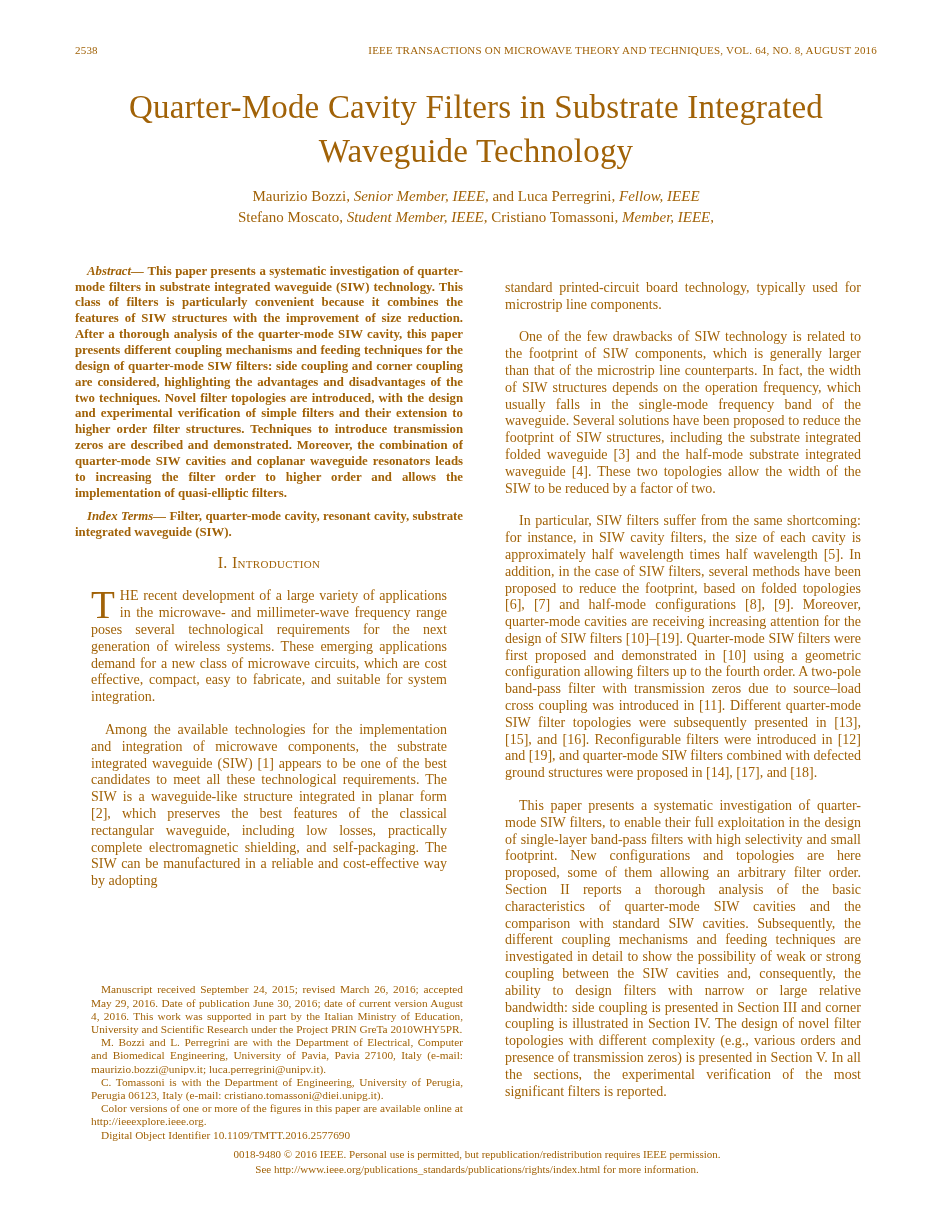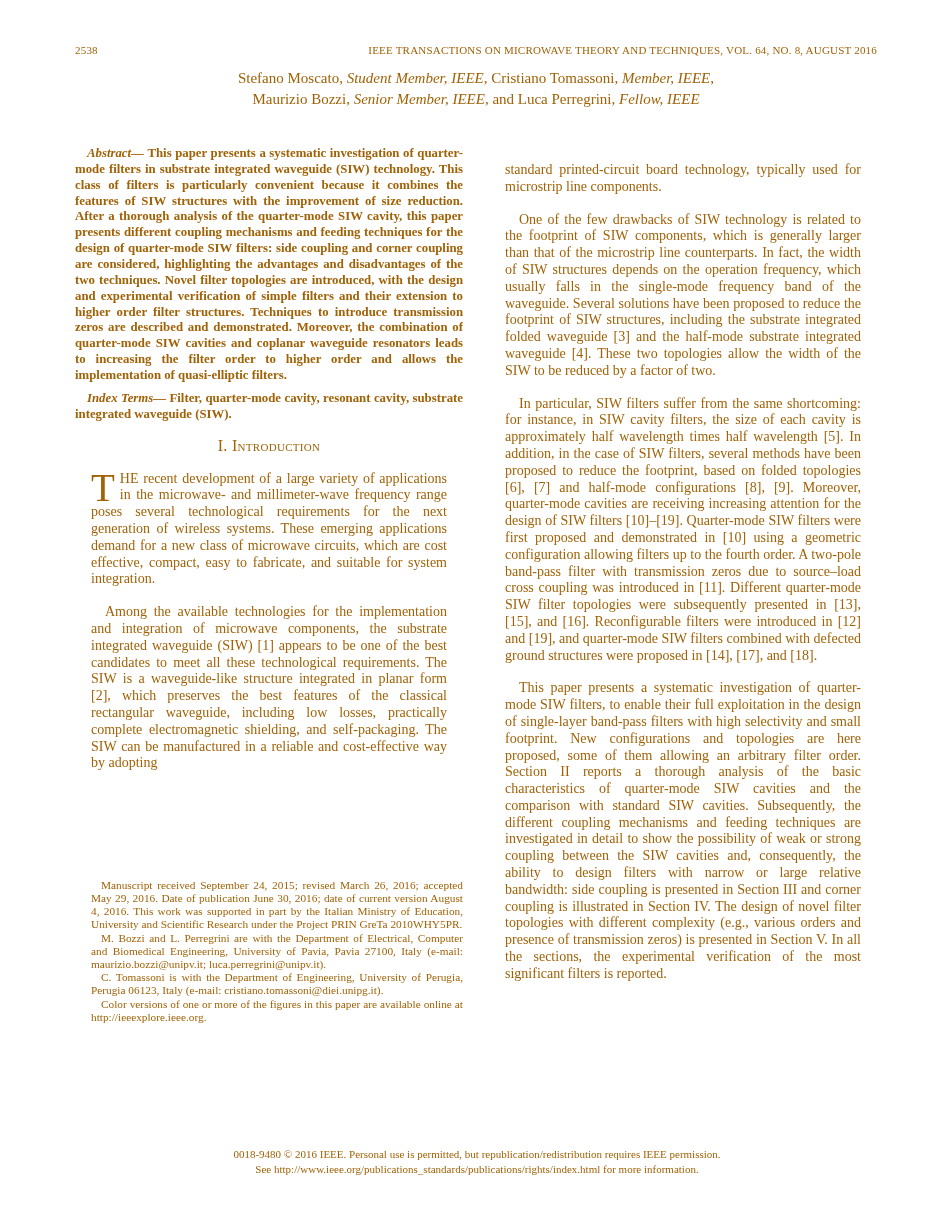--- a/index.html
+++ b/index.html
@@ -104,41 +104,43 @@
 </head>
 <body>
 
 <div class="page">
 
   <div class="running-head">
     <span>2538</span>
     <span>IEEE TRANSACTIONS ON MICROWAVE THEORY AND TECHNIQUES, VOL. 64, NO. 8, AUGUST 2016</span>
   </div>
 
+  <h1 class="paper-title">Quarter-Mode Cavity Filters in Substrate Integrated Waveguide Technology</h1>
 
   <div class="authors">
+    <div><span>Maurizio Bozzi, </span><span class="it">Senior Member, IEEE</span><span>, and Luca Perregrini, </span><span class="it">Fellow, IEEE</span></div>
     <div><span>Stefano Moscato, </span><span class="it">Student Member, IEEE</span><span>, Cristiano Tomassoni, </span><span class="it">Member, IEEE</span><span>,</span></div>
-    <div><span>Maurizio Bozzi, </span><span class="it">Senior Member, IEEE</span><span>, and Luca Perregrini, </span><span class="it">Fellow, IEEE</span></div>
   </div>
 
   <div class="columns">
 
     <div class="col col-left">
       <div class="col-main">
         <p class="abstract-p"><span class="lead-label">Abstract— </span><span>This paper presents a systematic investigation of quarter-mode filters in substrate integrated waveguide (SIW) technology. This class of filters is particularly convenient because it combines the features of SIW structures with the improvement of size reduction. After a thorough analysis of the quarter-mode SIW cavity, this paper presents different coupling mechanisms and feeding techniques for the design of quarter-mode SIW filters: side coupling and corner coupling are considered, highlighting the advantages and disadvantages of the two techniques. Novel filter topologies are introduced, with the design and experimental verification of simple filters and their extension to higher order filter structures. Techniques to introduce transmission zeros are described and demonstrated. Moreover, the combination of quarter-mode SIW cavities and coplanar waveguide resonators leads to increasing the filter order to higher order and allows the implementation of quasi-elliptic filters.</span></p>
         <p class="abstract-p last"><span class="lead-label">Index Terms— </span><span>Filter, quarter-mode cavity, resonant cavity, substrate integrated waveguide (SIW).</span></p>
         <h2 class="section-heading">I. Introduction</h2>
         <p class="body-p"><span class="dropcap">T</span><span>HE recent development of a large variety of applications in the microwave- and millimeter-wave frequency range poses several technological requirements for the next generation of wireless systems. These emerging applications demand for a new class of microwave circuits, which are cost effective, compact, easy to fabricate, and suitable for system integration.</span></p>
         <p class="body-p indent">Among the available technologies for the implementation and integration of microwave components, the substrate integrated waveguide (SIW) [1] appears to be one of the best candidates to meet all these technological requirements. The SIW is a waveguide-like structure integrated in planar form [2], which preserves the best features of the classical rectangular waveguide, including low losses, practically complete electromagnetic shielding, and self-packaging. The SIW can be manufactured in a reliable and cost-effective way by adopting</p>
       </div>
       <div class="footnotes">
         <p>Manuscript received September 24, 2015; revised March 26, 2016; accepted May 29, 2016. Date of publication June 30, 2016; date of current version August 4, 2016. This work was supported in part by the Italian Ministry of Education, University and Scientific Research under the Project PRIN GreTa 2010WHY5PR.</p>
         <p>M. Bozzi and L. Perregrini are with the Department of Electrical, Computer and Biomedical Engineering, University of Pavia, Pavia 27100, Italy (e-mail: maurizio.bozzi@unipv.it; luca.perregrini@unipv.it).</p>
         <p>C. Tomassoni is with the Department of Engineering, University of Perugia, Perugia 06123, Italy (e-mail: cristiano.tomassoni@diei.unipg.it).</p>
         <p>Color versions of one or more of the figures in this paper are available online at http://ieeexplore.ieee.org.</p>
+        <p>Digital Object Identifier 10.1109/TMTT.2016.2577690</p>
       </div>
     </div>
 
     <div class="col">
       <p class="body-p">standard printed-circuit board technology, typically used for microstrip line components.</p>
       <p class="body-p indent">One of the few drawbacks of SIW technology is related to the footprint of SIW components, which is generally larger than that of the microstrip line counterparts. In fact, the width of SIW structures depends on the operation frequency, which usually falls in the single-mode frequency band of the waveguide. Several solutions have been proposed to reduce the footprint of SIW structures, including the substrate integrated folded waveguide [3] and the half-mode substrate integrated waveguide [4]. These two topologies allow the width of the SIW to be reduced by a factor of two.</p>
       <p class="body-p indent">In particular, SIW filters suffer from the same shortcoming: for instance, in SIW cavity filters, the size of each cavity is approximately half wavelength times half wavelength [5]. In addition, in the case of SIW filters, several methods have been proposed to reduce the footprint, based on folded topologies [6], [7] and half-mode configurations [8], [9]. Moreover, quarter-mode cavities are receiving increasing attention for the design of SIW filters [10]–[19]. Quarter-mode SIW filters were first proposed and demonstrated in [10] using a geometric configuration allowing filters up to the fourth order. A two-pole band-pass filter with transmission zeros due to source–load cross coupling was introduced in [11]. Different quarter-mode SIW filter topologies were subsequently presented in [13], [15], and [16]. Reconfigurable filters were introduced in [12] and [19], and quarter-mode SIW filters combined with defected ground structures were proposed in [14], [17], and [18].</p>
       <p class="body-p indent">This paper presents a systematic investigation of quarter-mode SIW filters, to enable their full exploitation in the design of single-layer band-pass filters with high selectivity and small footprint. New configurations and topologies are here proposed, some of them allowing an arbitrary filter order. Section II reports a thorough analysis of the basic characteristics of quarter-mode SIW cavities and the comparison with standard SIW cavities. Subsequently, the different coupling mechanisms and feeding techniques are investigated in detail to show the possibility of weak or strong coupling between the SIW cavities and, consequently, the ability to design filters with narrow or large relative bandwidth: side coupling is presented in Section III and corner coupling is illustrated in Section IV. The design of novel filter topologies with different complexity (e.g., various orders and presence of transmission zeros) is presented in Section V. In all the sections, the experimental verification of the most significant filters is reported.</p>
     </div>
 

